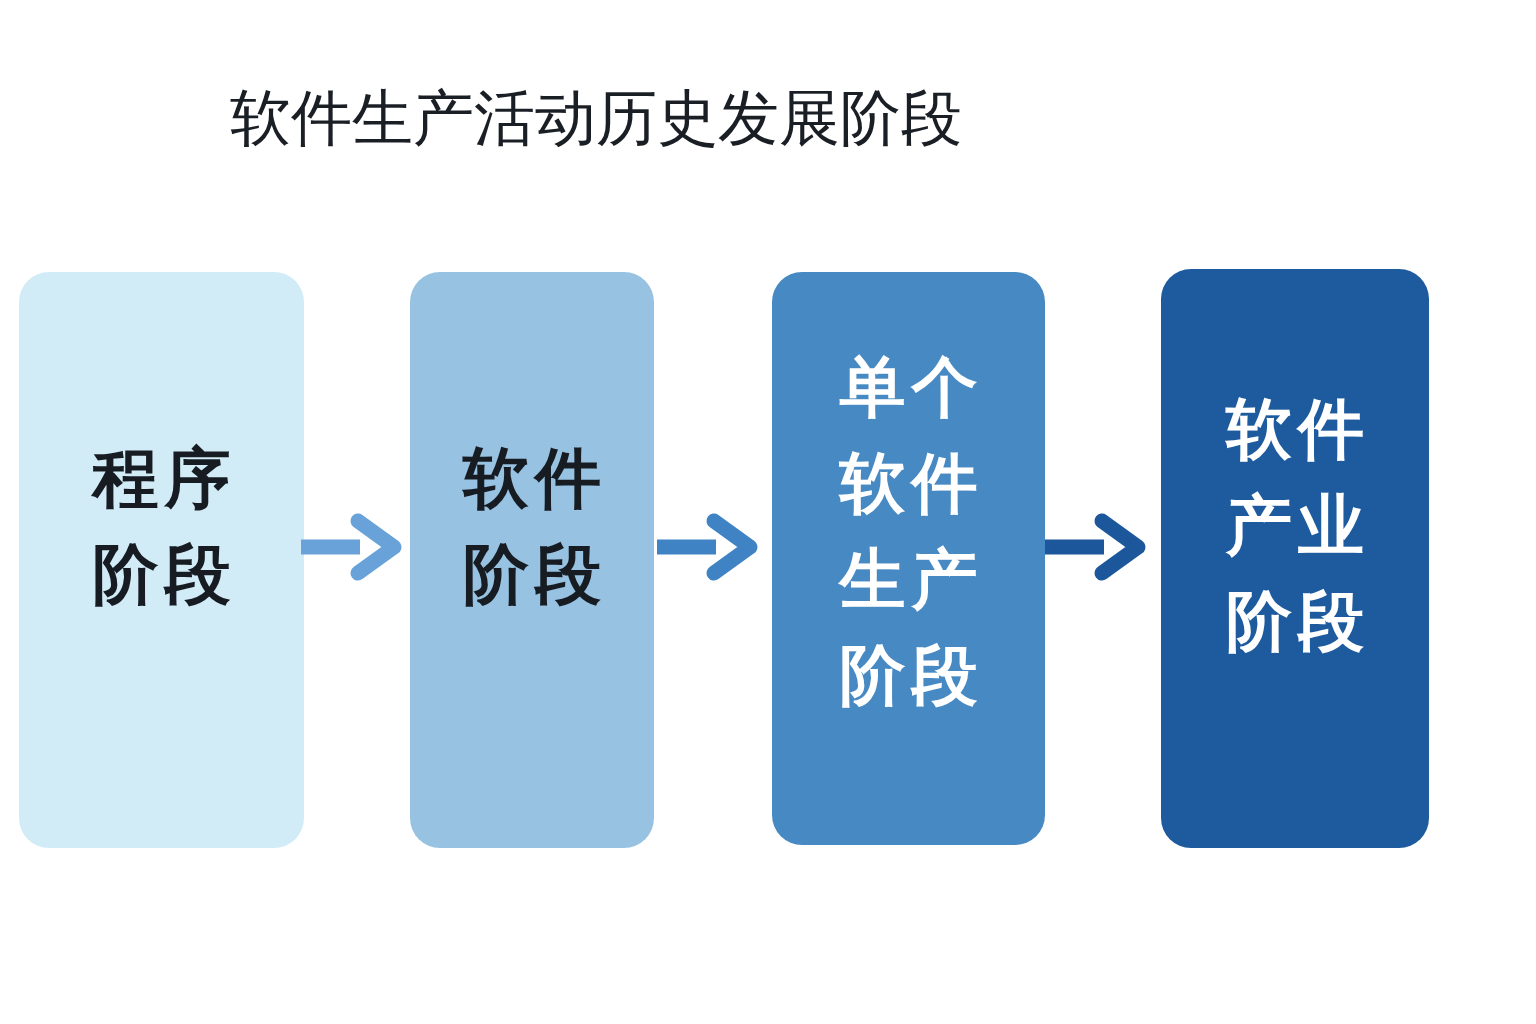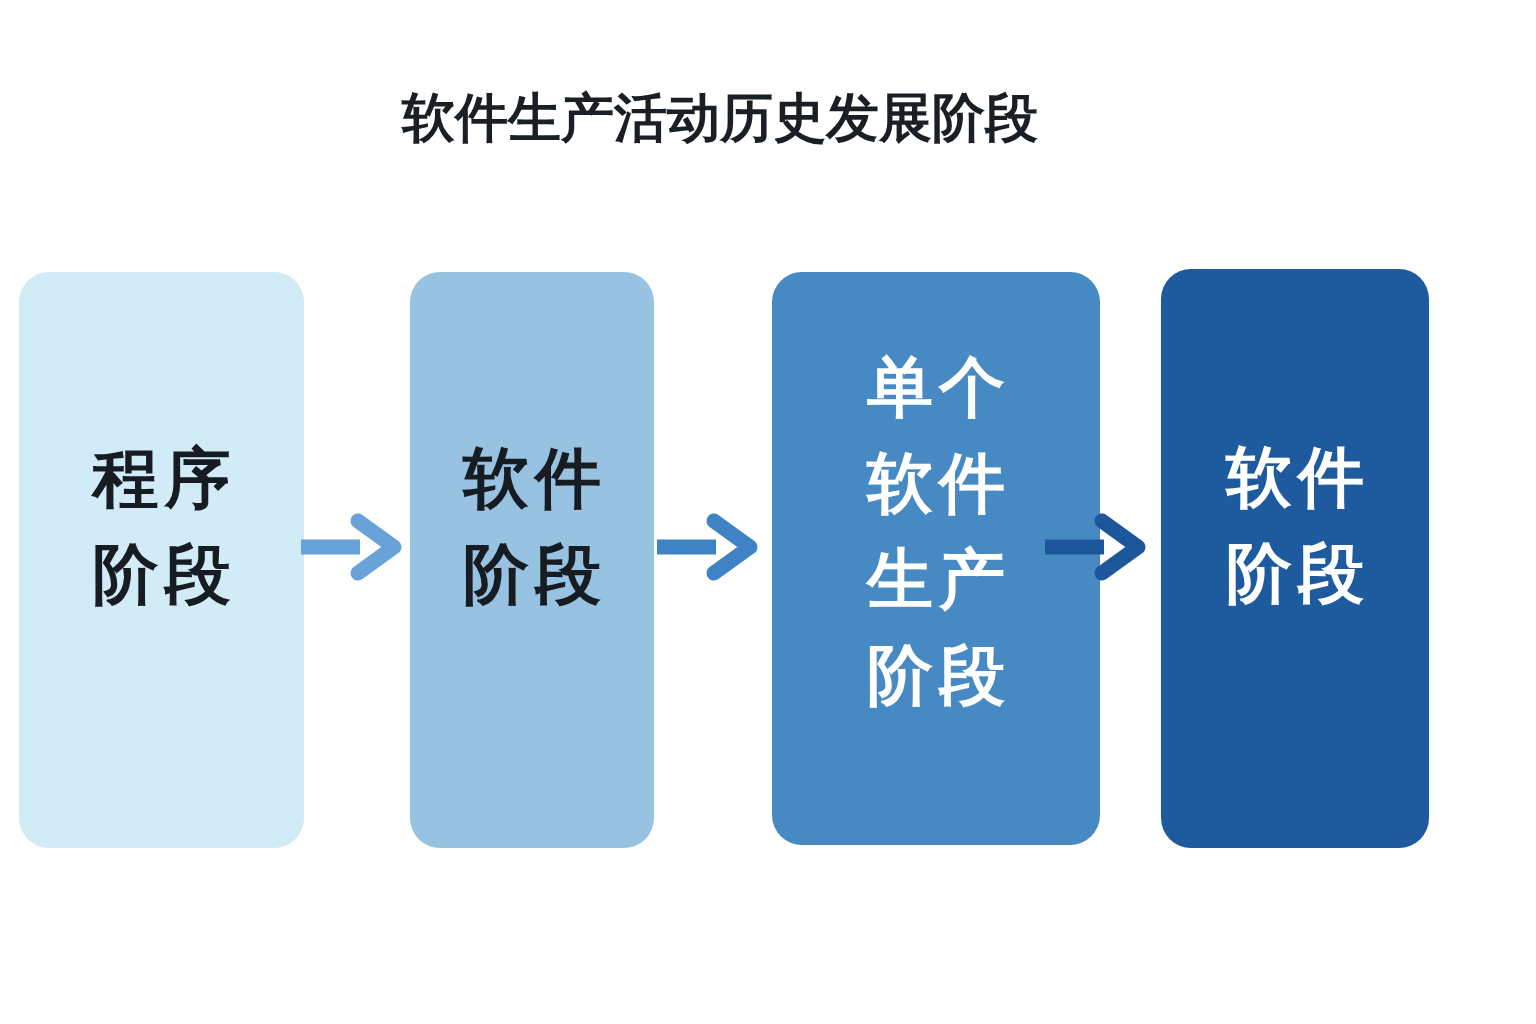--- a/index.html
+++ b/index.html
@@ -14,39 +14,38 @@
     height: 1024px;
     background: #ffffff;
     overflow: hidden;
   }
   .title {
     position: absolute;
     left: 230px;
     top: 70px;
     width: 980px;
     margin: 0;
-    text-align: center;
-    font-size: 53px;
+    font-size: 61px;
     line-height: 96px;
-    font-weight: 700;
+    font-weight: 400;
     letter-spacing: 0px;
     color: #1a1e25;
   }
   .box {
     position: absolute;
     top: 272px;
     height: 576px;
     border-radius: 30px;
     display: flex;
     align-items: center;
     justify-content: center;
   }
   .box1 { left: 19px;   width: 285px; }
   .box2 { left: 410px;  width: 244px; }
-  .box3 { left: 772px;  width: 328px; height: 573px; }
+  .box3 { left: 772px;  width: 273px; height: 573px; }
   .box4 { left: 1161px; width: 268px; top: 269px; height: 579px; }
   .lines {
     text-align: center;
     font-size: 66px;
     font-weight: 900;
     line-height: 96px;
     letter-spacing: 6px;
     text-indent: 6px;
     transform: translateY(-34px);
   }
@@ -102,17 +101,18 @@
   </div>
 
   <svg class="arrow arrow3" viewBox="0 0 105 80">
     <line x1="1" y1="40" x2="60" y2="40" stroke-width="15" stroke="#1c579b"></line>
     <polyline points="58,14 94,40 58,66" fill="none" stroke-width="15" stroke-linecap="round" stroke-linejoin="round" stroke="#1c579b"></polyline>
   </svg>
 
   <div class="box box4" style="background: rgb(29, 91, 158); color: rgb(255, 255, 255);">
     <div class="lines">
       <div class="line">软件</div>
+      <div class="line">产业</div>
       <div class="line">阶段</div>
     </div>
   </div>
 
 </div>
 
 </body></html>

